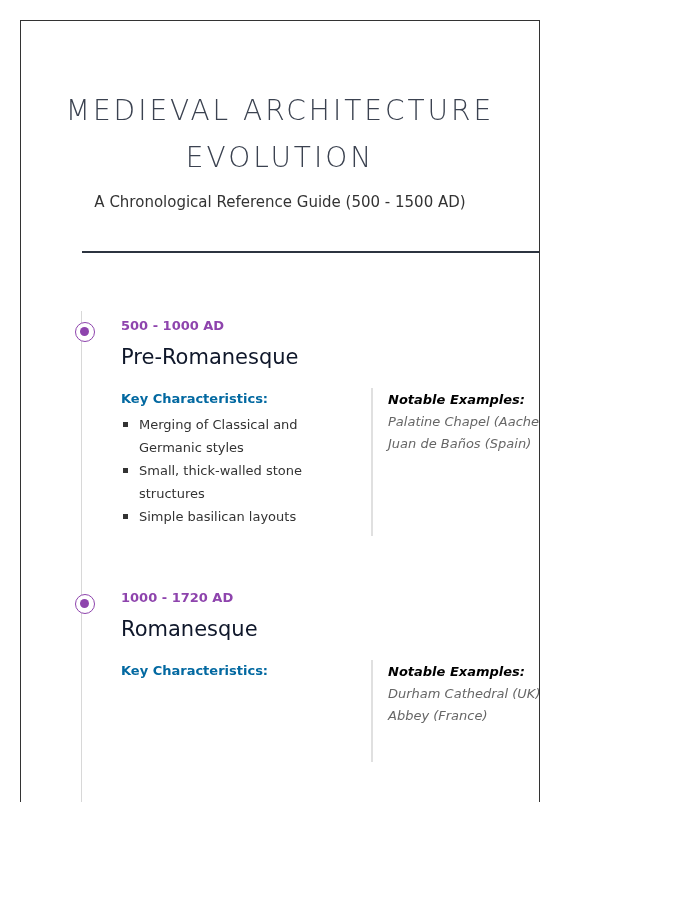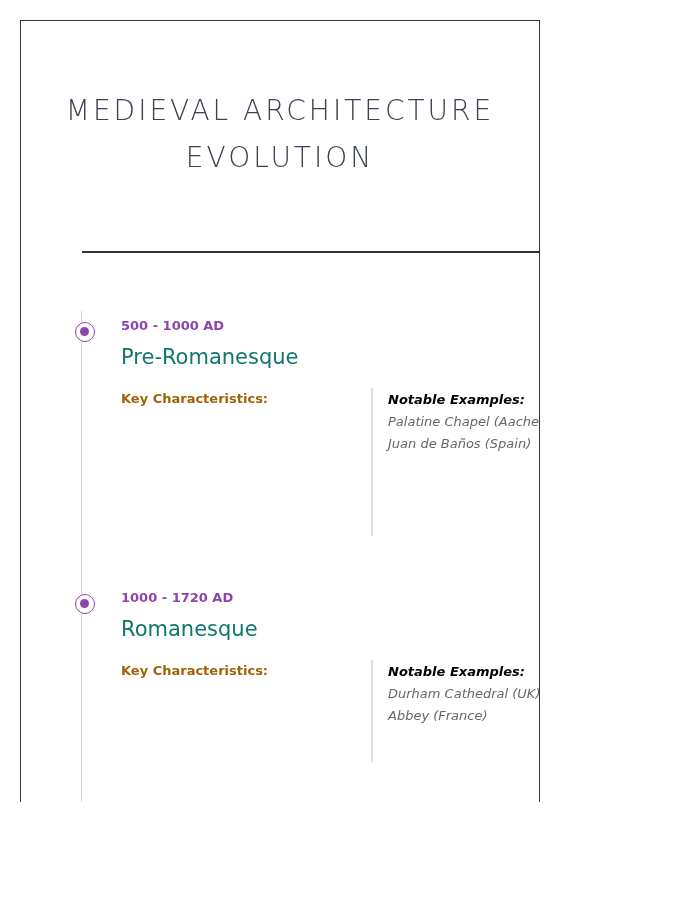--- a/index.html
+++ b/index.html
@@ -77,29 +77,29 @@
       left: 100px;
       font-size: 13px;
       font-weight: bold;
       color: #8e44ad;
       text-align: right;
     }
     .era-name {
       position: absolute;
       left: 100px;
       font-size: 21px;
-      color: #0f766e;
+      color: #0f172a;
     }
 
     .chars {
       position: absolute;
       left: 100px; width: 240px;
     }
     .chars-label {
-      font-size: 13px; font-weight: bold; color: #a16207;
+      font-size: 13px; font-weight: bold; color: #0369a1;
       margin-bottom: 7px;
     }
     .chars ul { list-style: none; }
     .chars li {
       position: relative;
       padding-left: 18px;
       font-size: 13px;
       line-height: 23px;
       color: #333;
     }
@@ -128,32 +128,38 @@
 </head>
 <body>
 
 <div class="page">
 
   <h1 class="title">
     <span>MEDIEVAL ARCHITECTURE</span>
     <span>EVOLUTION</span>
   </h1>
 
+  <div class="subtitle">A Chronological Reference Guide (500 - 1500 AD)</div>
 
   <div class="divider"></div>
 
   <div class="timeline-line"></div>
 
   <section class="period" style="top:0;">
     <div class="marker" style="top:301px;"></div>
     <div class="dates" style="top:297px;">500 - 1000 AD</div>
     <div class="era-name" style="top:324px;">Pre-Romanesque</div>
 
     <div class="chars" style="top:370px;">
       <div class="chars-label">Key Characteristics:</div>
+      <ul>
+        <li>Merging of Classical and Germanic styles</li>
+        <li>Small, thick-walled stone structures</li>
+        <li>Simple basilican layouts</li>
+      </ul>
     </div>
 
     <div class="examples" style="top:367px; height:148px;">
       <div class="examples-label">Notable Examples:</div>
       <div class="examples-text">Palatine Chapel (Aachen), San Juan de Baños (Spain)</div>
     </div>
   </section>
 
   <section class="period" style="top:0;">
     <div class="marker" style="top:573px;"></div>

